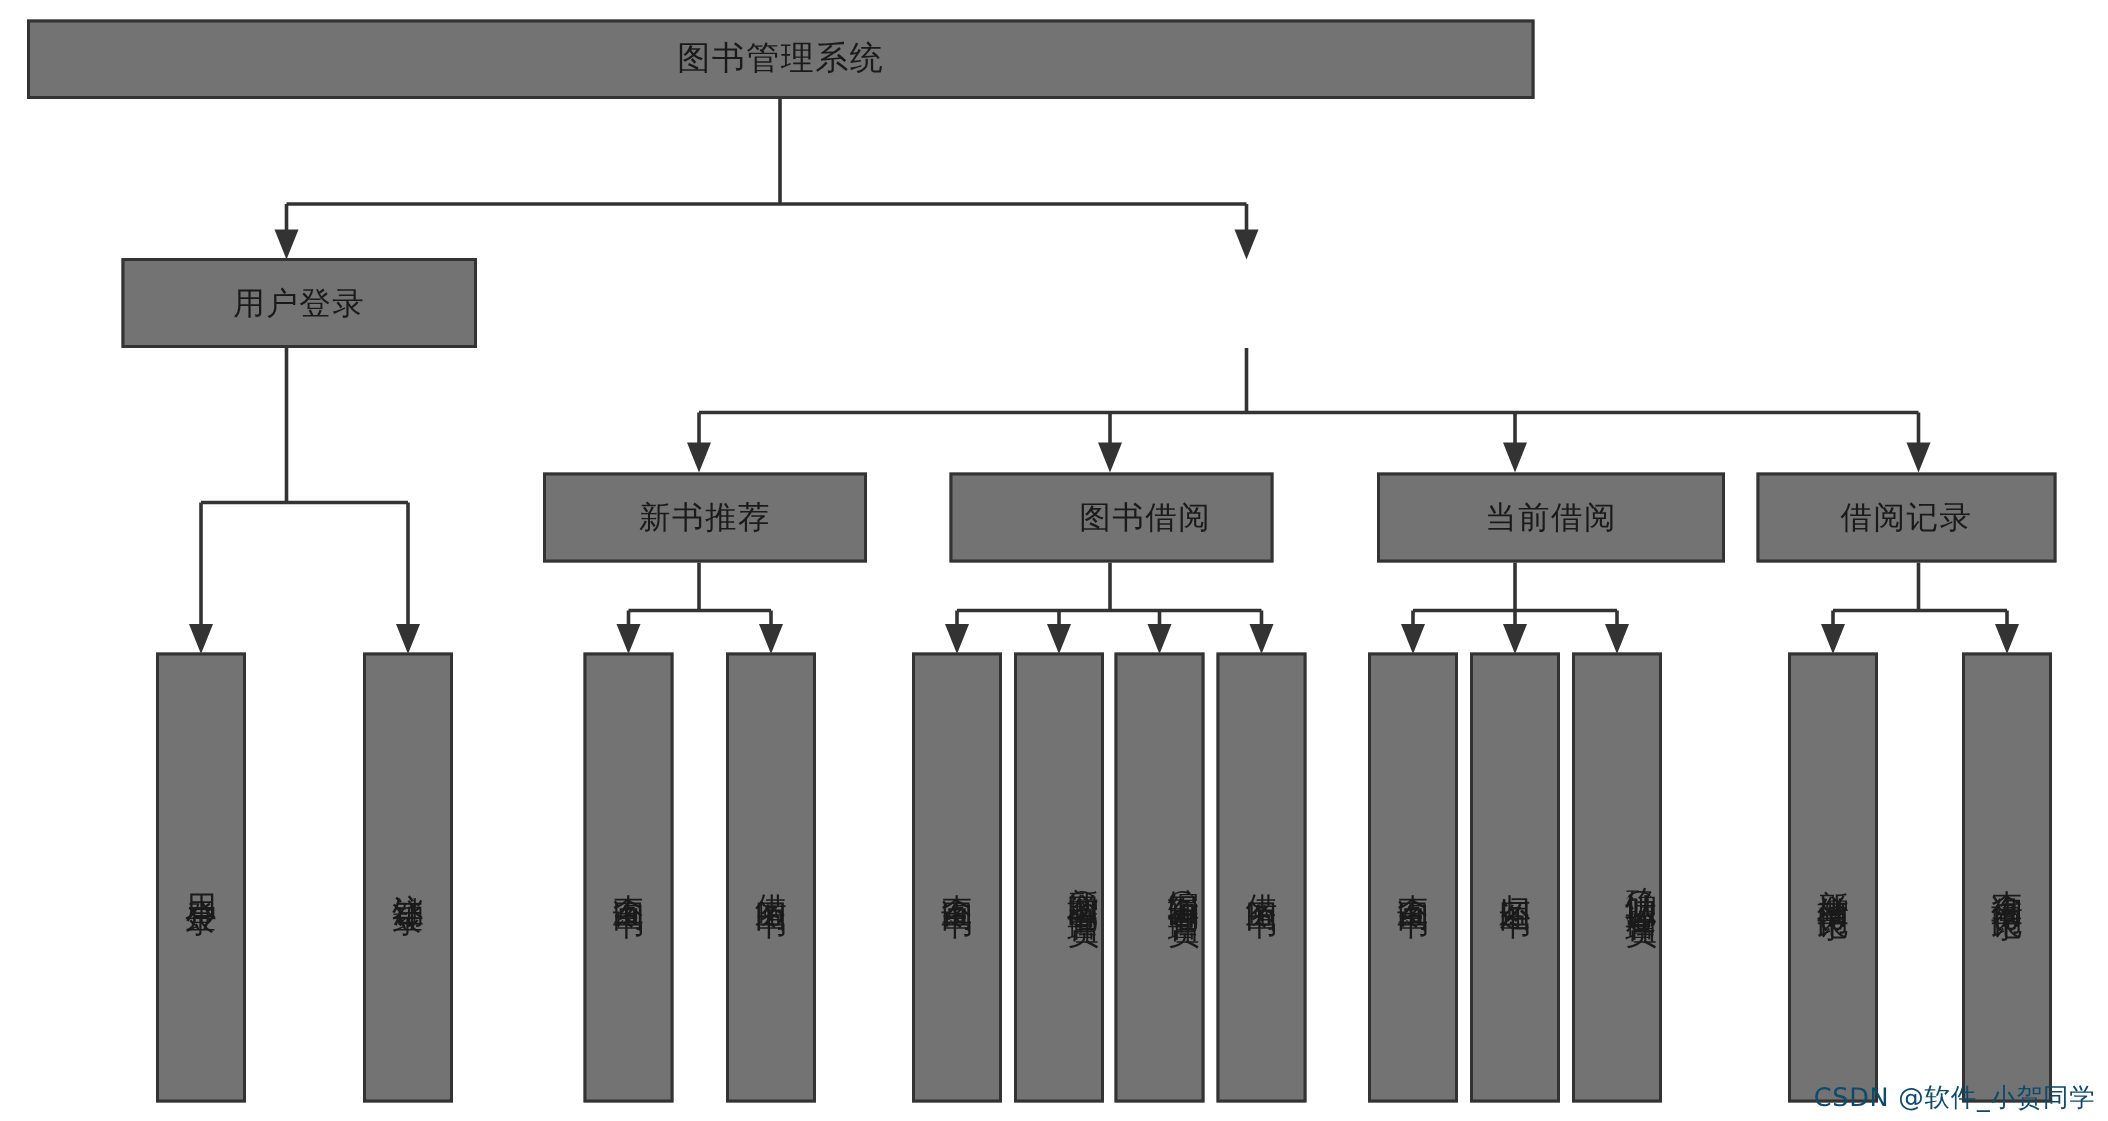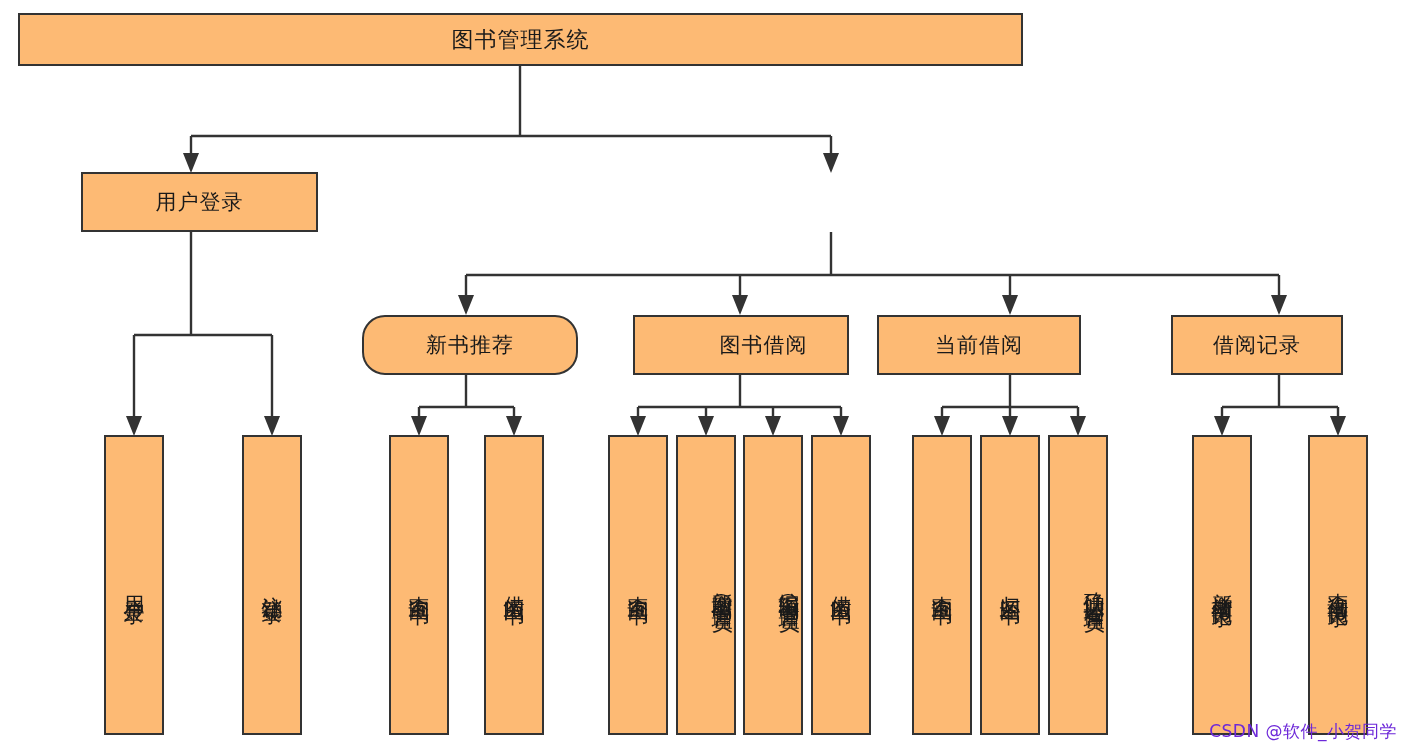--- a/index.html
+++ b/index.html
@@ -16,21 +16,21 @@
     width: 1405px;
     height: 747px;
     background: #ffffff;
     overflow: hidden;
   }
   
   .node {
     position: absolute;
     box-sizing: border-box;
     border: 2px solid #333333;
-    background: #fdba74;
+    background: #737373;
     color: #1a1a1a;
     display: flex;
     align-items: center;
     justify-content: center;
     text-align: center;
     line-height: 1.15;
   }
   .node.horiz {
     font-size: 21px;
     letter-spacing: 1px;
@@ -67,21 +67,21 @@
   }
   #wires polygon {
     fill: #333333;
   }
   
   #watermark {
     position: absolute;
     right: 8px;
     bottom: 4px;
     font-size: 17px;
-    color: #6d28d9;
+    color: #0c4a6e;
     letter-spacing: 0.5px;
     white-space: nowrap;
   }
 </style>
 </head>
 <body>
 
 <div id="canvas">
 
   <svg id="wires" viewBox="0 0 1405 747" xmlns="http://www.w3.org/2000/svg">
@@ -164,27 +164,27 @@
       <line x1="1338" y1="407" x2="1338" y2="418"></line>
       <polygon points="1330,416 1346,416 1338,436"></polygon>
     </g>
   </svg>
 
   <div class="node horiz root" style="left:18px; top:13px; width:1005px; height:53px;">图书管理系统</div>
 
   <div class="node horiz" style="left:81px; top:172px; width:237px; height:60px;">用户登录</div>
 
 
-  <div class="node horiz" style="left:362px; top:315px; width:216px; height:60px;border-radius:23px;">新书推荐</div>
+  <div class="node horiz" style="left:362px; top:315px; width:216px; height:60px;">新书推荐</div>
 
   <div class="node horiz" style="left:633px; top:315px; width:216px; height:60px;padding-left:45px;">图书借阅</div>
 
-  <div class="node horiz" style="left:877px; top:315px; width:204px; height:60px;">当前借阅</div>
-
-  <div class="node horiz" style="left:1171px; top:315px; width:172px; height:60px;">借阅记录</div>
+  <div class="node horiz" style="left:918px; top:315px; width:232px; height:60px;">当前借阅</div>
+
+  <div class="node horiz" style="left:1171px; top:315px; width:200px; height:60px;">借阅记录</div>
 
   <div class="node vert centered" style="left:104px; top:435px; width:60px; height:300px;">用户登录</div>
 
   <div class="node vert centered" style="left:242px; top:435px; width:60px; height:300px;">注销登录</div>
 
   <div class="node vert centered" style="left:389px; top:435px; width:60px; height:300px;">查询图书</div>
 
   <div class="node vert centered" style="left:484px; top:435px; width:60px; height:300px;">借阅图书</div>
 
   <div class="node vert centered" style="left:608px; top:435px; width:60px; height:300px;">查询图书</div>

